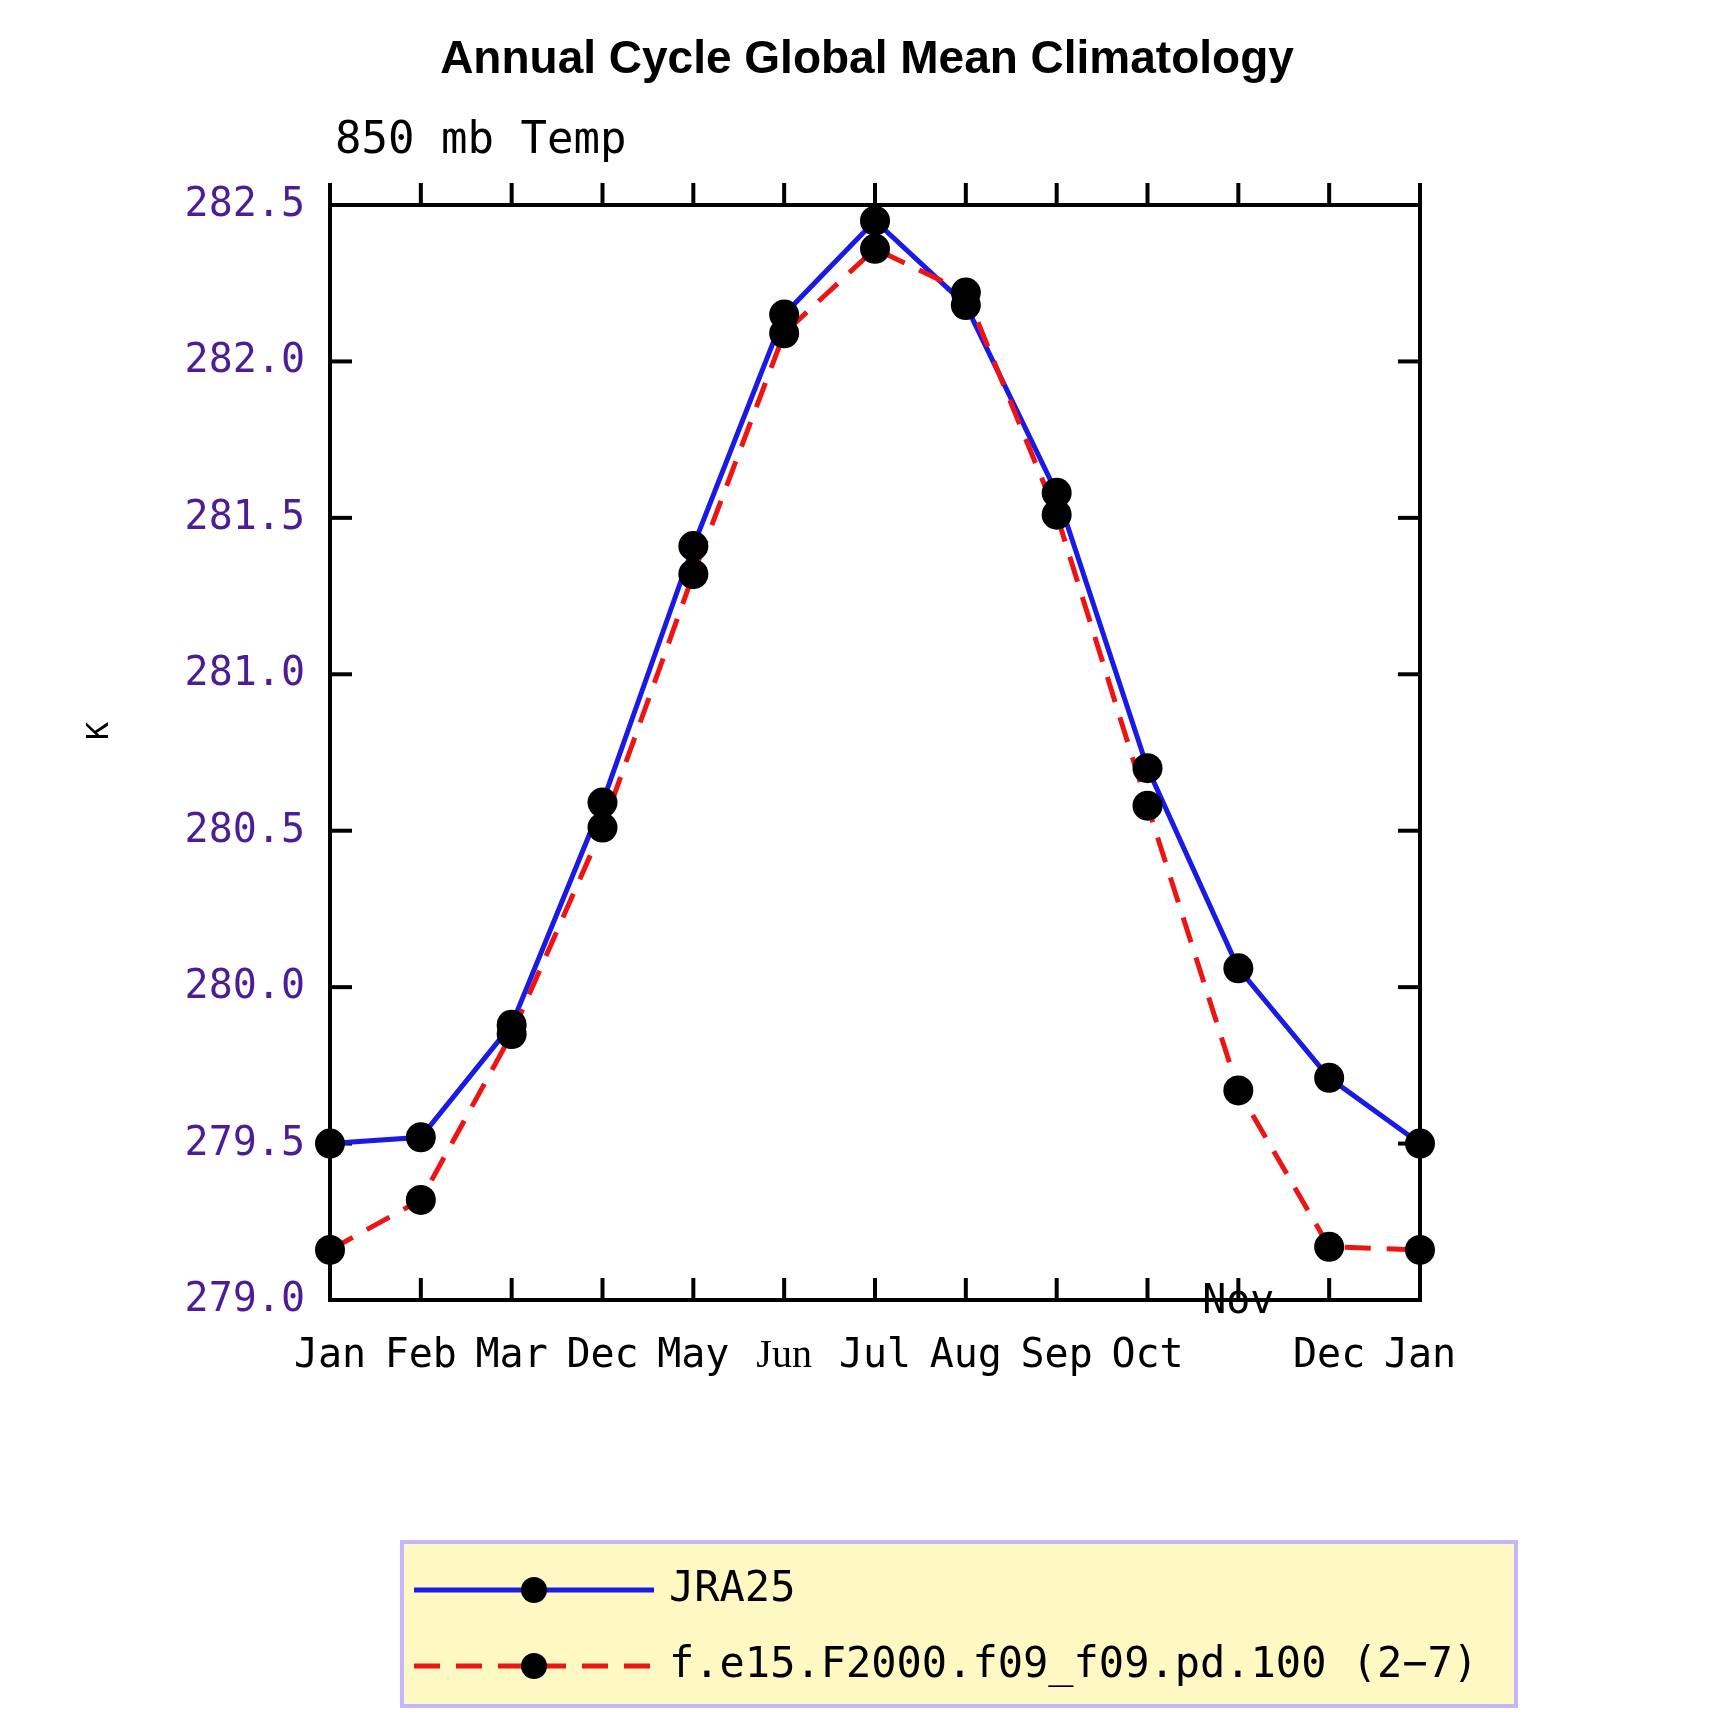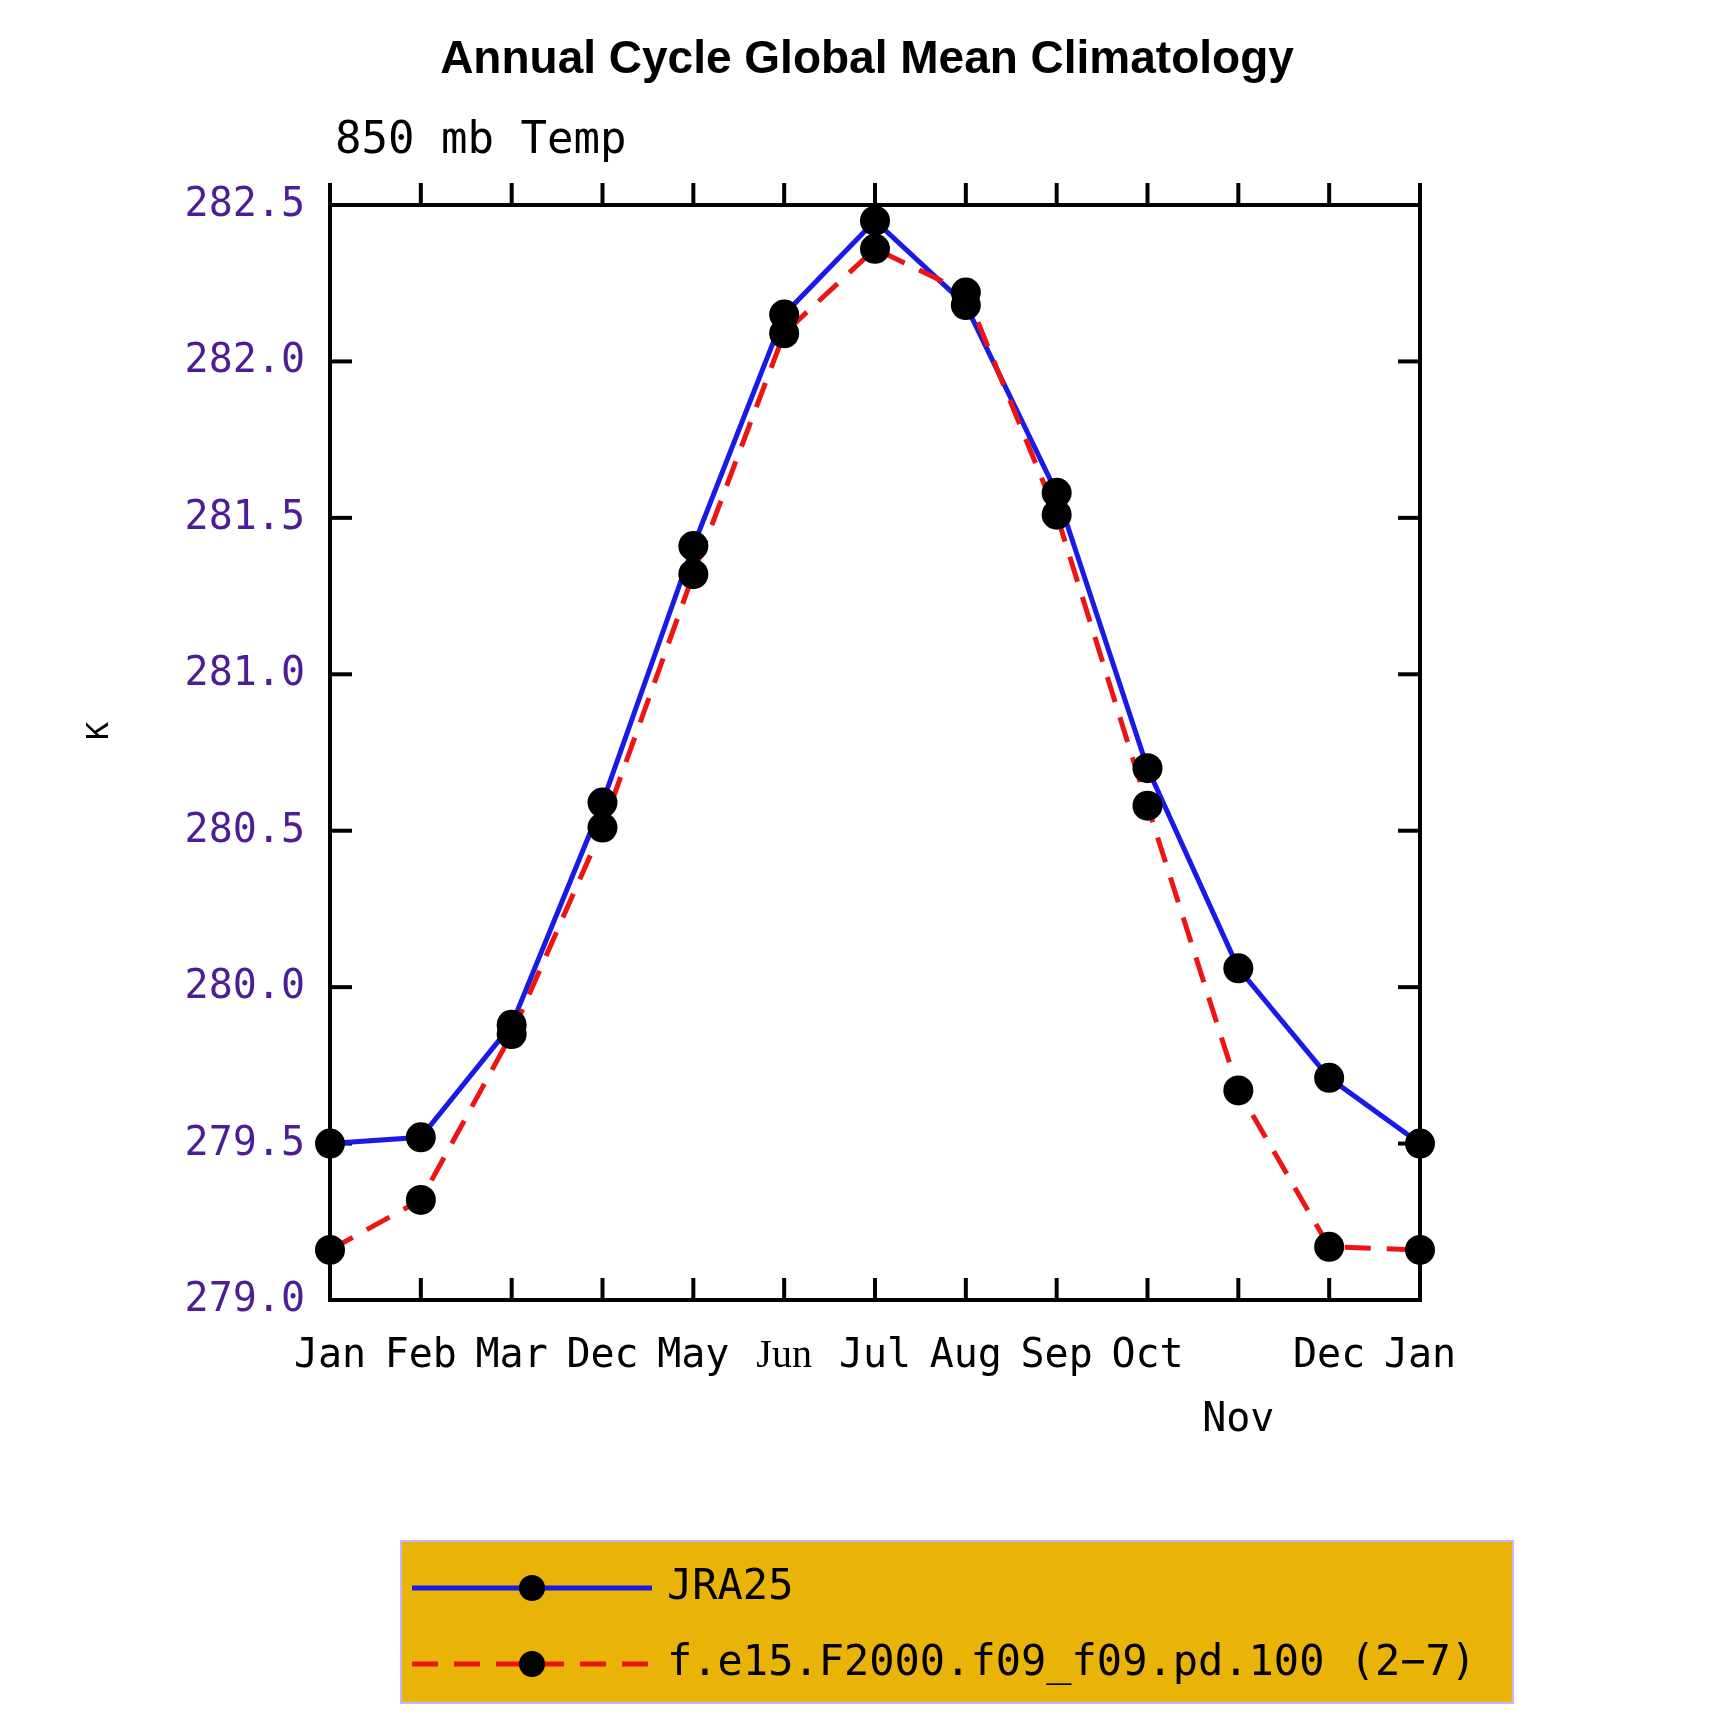--- a/index.html
+++ b/index.html
@@ -25,21 +25,21 @@
   .ytick{
     position:absolute; text-align:right; width:240px;
     font-family:"DejaVu Sans Mono",monospace; font-size:40px; color:#4c1d95;
   }
   .xtick{
     position:absolute; text-align:center; width:140px;
     font-family:"DejaVu Sans Mono",monospace; font-size:40px; color:#000;
   }
   .legendbox{
     position:absolute; left:400px; top:1540px; width:1110px; height:160px;
-    border:2px solid #c4b5fd; background:#eab308;
+    border:4px solid #c4b5fd; background:#fef9c3;
   }
   .legendrow{position:absolute; left:0; top:0; width:1110px; height:80px;}
   .legendlabel{
     position:absolute; left:265px; top:14px;
     font-family:"DejaVu Sans Mono",monospace; font-size:42px; color:#000; white-space:nowrap;
   }
 </style>
 </head>
 <body>
 
@@ -142,21 +142,21 @@
       <div class="xtick" style="left: 260px; top: 1330px;">Jan</div>
       <div class="xtick" style="left: 350.833px; top: 1330px;">Feb</div>
       <div class="xtick" style="left: 441.667px; top: 1330px;">Mar</div>
       <div class="xtick" style="left: 532.5px; top: 1330px;">Dec</div>
       <div class="xtick" style="left: 623.333px; top: 1330px;">May</div>
       <div class="xtick" style="left: 714.167px; top: 1330px; font-family: Liberation Serif, serif;">Jun</div>
       <div class="xtick" style="left: 805px; top: 1330px;">Jul</div>
       <div class="xtick" style="left: 895.833px; top: 1330px;">Aug</div>
       <div class="xtick" style="left: 986.667px; top: 1330px;">Sep</div>
       <div class="xtick" style="left: 1077.5px; top: 1330px;">Oct</div>
-      <div class="xtick" style="left: 1168.33px; top: 1394px;">Nov</div>
+      <div class="xtick" style="left: 1168.33px; top: 1276px;">Nov</div>
       <div class="xtick" style="left: 1259.17px; top: 1330px;">Dec</div>
       <div class="xtick" style="left: 1350px; top: 1330px;">Jan</div>
     </div>
 
   <div class="legendbox">
     <div class="legendrow" style="top:4px;">
       <svg width="260" height="80">
         <line x1="10" y1="42" x2="250" y2="42" stroke="#1a1ae6" stroke-width="5"></line>
         <circle cx="130" cy="42" r="13" fill="#000"></circle>
       </svg>

